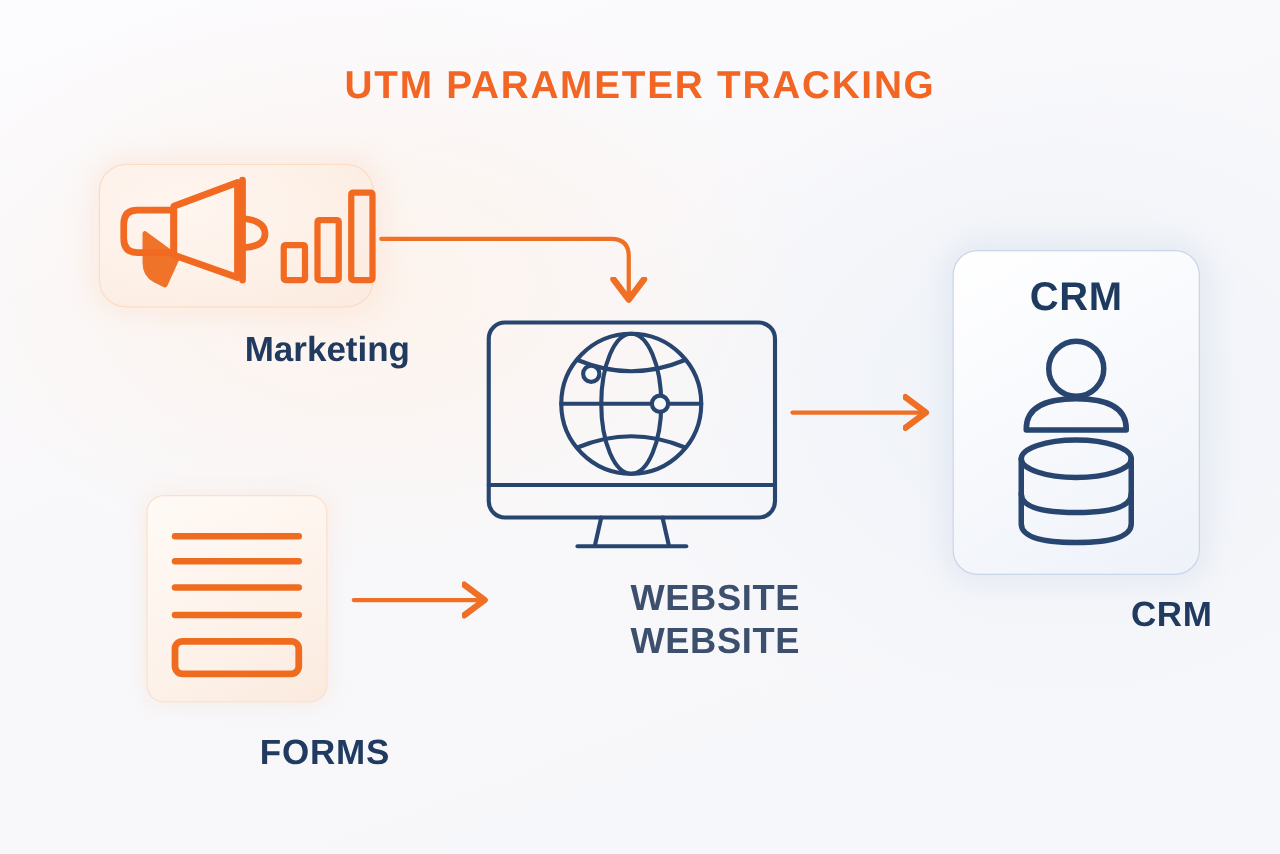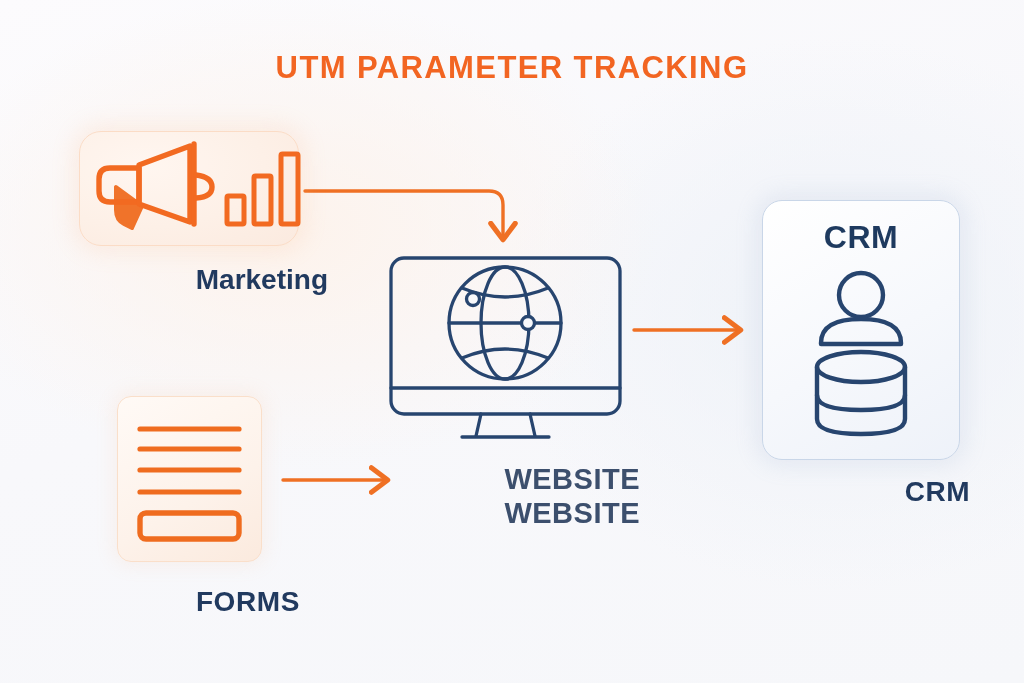--- a/index.html
+++ b/index.html
@@ -141,21 +141,21 @@
         <g stroke="#ef6c1f" stroke-width="5.2" stroke-linecap="round" fill="none">
           <line x1="22" y1="32" x2="121" y2="32"></line>
           <line x1="22" y1="52" x2="121" y2="52"></line>
           <line x1="22" y1="73" x2="121" y2="73"></line>
           <line x1="22" y1="95" x2="121" y2="95"></line>
         </g>
         <rect x="22" y="116" width="99" height="26" rx="6" fill="none" stroke="#ef6c1f" stroke-width="5.4"></rect>
       </svg>
     </div>
 
-    <div class="caption caption-nv" style="left:80px; top:586px; width:220px; font-size:28px; letter-spacing:0.6px;">
+    <div class="caption caption-nv" style="left:92px; top:586px; width:220px; font-size:28px; letter-spacing:0.6px;">
       <div>FORMS</div>
     </div>
   </div>
 
   <div class="node" style="left:0; top:0;">
 
     <div style="position:absolute; left:388px; top:255px; width:235px; height:190px;">
 
       <svg width="235" height="190" viewBox="0 0 235 190">
         <g fill="none" stroke="#27456f" stroke-width="3.3" stroke-linecap="round" stroke-linejoin="round">

